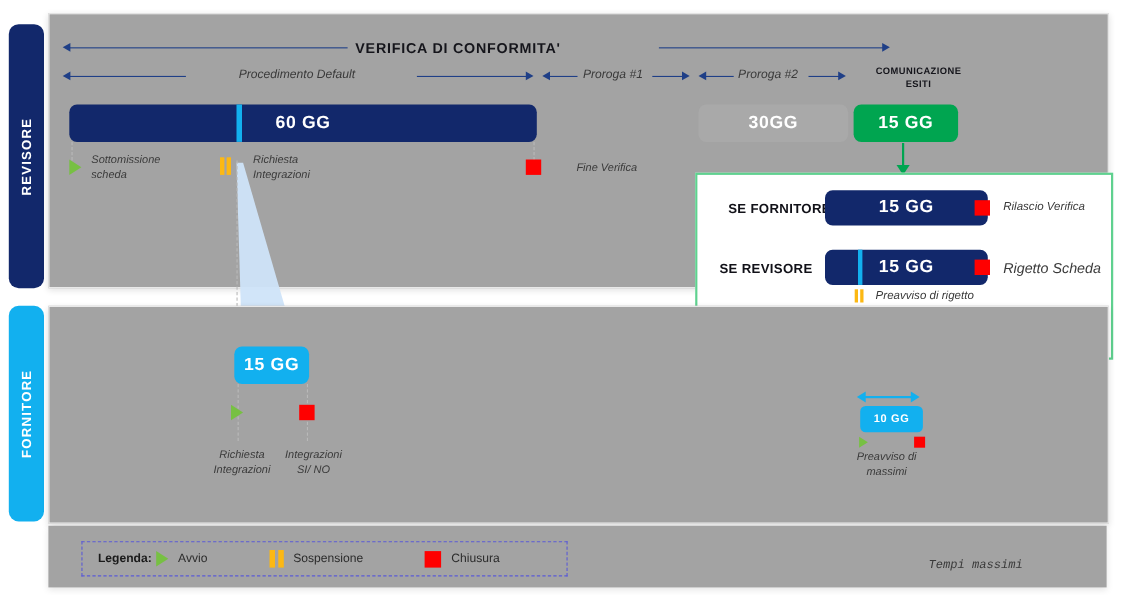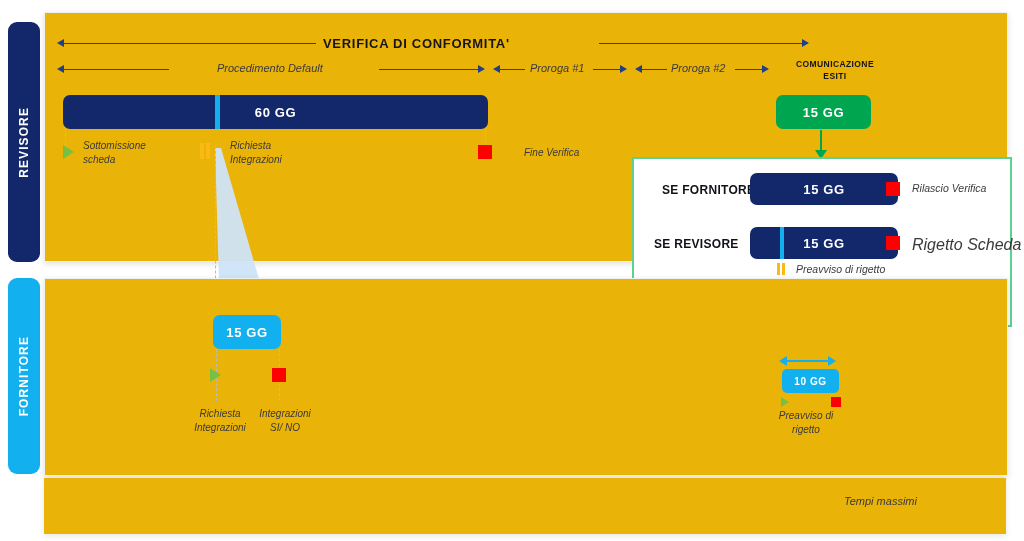--- a/index.html
+++ b/index.html
@@ -40,21 +40,21 @@
     background: #12286b;
   }
   #tab-fornitore {
     left: 8px; top: 278px; width: 32px; height: 196px;
     background: #12b0ef;
   }
 
   
   .panel {
     position: absolute;
-    background: #eab308;
+    background: #a3a3a3;
     border: 1px solid #f0f0f0;
     box-shadow: 0 2px 6px rgba(0,0,0,0.13);
   }
   #panel-revisore { left: 44px; top: 12px; width: 962px; height: 248px; }
   #panel-fornitore { left: 44px; top: 278px; width: 962px; height: 196px; }
   #panel-legend   { left: 44px; top: 478px; width: 962px; height: 56px; border: none; box-shadow: 0 2px 6px rgba(0,0,0,0.10); }
 
   
   .t {
     position: absolute;
@@ -97,21 +97,21 @@
 
   
   .bar {
     position: absolute;
     border-radius: 7px;
     display: flex;
     align-items: center;
     justify-content: center;
     color: #ffffff;
     font-weight: bold;
-    font-size: 13px;
+    font-size: 16px;
     letter-spacing: 0.6px;
   }
   .bar-navy  { background: #12286b; }
   .bar-gray  { background: #a9a9a9; }
   .bar-green { background: #00a550; }
   .bar-cyan  { background: #12b0ef; }
 
   
   .stripe-cyan {
     position: absolute;
@@ -279,20 +279,23 @@
 
     <div class="t bold-small" style="left:738px; top:45px; width:104px;">COMUNICAZIONE
 ESITI</div>
 
     <div class="bar bar-navy" style="left:18px; top:82px; width:425px; height:34px;">
       <div class="stripe-cyan" style="left:152px;"></div>
       <span>60 GG</span>
     </div>
 
 
+    <div class="bar bar-gray" style="left:590px; top:82px; width:136px; height:34px;">
+      <span>30GG</span>
+    </div>
 
     <div class="bar bar-green" style="left:731px; top:82px; width:95px; height:34px;">
       <span>15 GG</span>
     </div>
 
     <div class="vguide" style="left:20px; top:116px; height:26px;"></div>
     <div class="vguide" style="left:440px; top:116px; height:26px;"></div>
 
     <div class="marker-play" style="left:18px; top:132px;"></div>
     <div class="t ital-sm" style="left:38px; top:126px;">Sottomissione
@@ -328,21 +331,21 @@
     </div>
     <div class="marker-stop" style="left:252px; top:23px;"></div>
     <div class="t ital" style="left:278px; top:23px; font-size:10.5px;">Rilascio Verifica</div>
 
     <div class="t cond-label" style="left:20px; top:78px;">SE REVISORE</div>
     <div class="bar bar-navy" style="left:116px; top:68px; width:148px; height:32px;">
       <div class="stripe-cyan" style="left:30px; width:4px;"></div>
       <span>15 GG</span>
     </div>
     <div class="marker-stop" style="left:252px; top:77px;"></div>
-    <div class="t ital" style="left:278px; top:77px; font-size:16px;font-style:italic;">Rigetto Scheda</div>
+    <div class="t ital" style="left:278px; top:77px; font-size:13px;font-style:italic;">Rigetto Scheda</div>
 
     <div class="marker-pause sm" style="left:143px; top:104px;">
       <i></i>
         <i></i>
     </div>
     <div class="t ital" style="left:162px; top:104px; font-size:10.5px;">Preavviso di rigetto</div>
   </div>
 
   <div id="panel-fornitore" class="panel">
 
@@ -365,21 +368,44 @@
     <div class="arrow-head-cy right" style="left:783px; top:77px;"></div>
 
     <div class="bar bar-cyan" style="left:737px; top:90px; width:57px; height:24px; font-size:10px; border-radius:5px;">
       <span>10 GG</span>
     </div>
 
     <div class="marker-play sm" style="left:736px; top:118px;"></div>
     <div class="marker-stop sm" style="left:786px; top:118px;"></div>
 
     <div class="t ital-sm" style="left:716px; top:130px; text-align:center; width:90px;">Preavviso di
-rigetto</div>
+massimi</div>
   </div>
 
   <div id="panel-legend" class="panel">
-
-    <div class="t ital" style="left:800px; top:17px;">Tempi massimi</div>
+    <div id="legend-inner">
+      <div class="legend-title">Legenda:</div>
+
+      <div class="legend-group">
+        <div class="lg-play"></div>
+        <div class="legend-text">Avvio</div>
+      </div>
+      <div class="legend-spacer"></div>
+
+      <div class="legend-group">
+        <div class="lg-pause">
+            <i></i>
+            <i></i>
+          </div>
+        <div class="legend-text">Sospensione</div>
+      </div>
+      <div class="legend-spacer"></div>
+
+      <div class="legend-group">
+        <div class="lg-stop"></div>
+        <div class="legend-text">Chiusura</div>
+      </div>
+    </div>
+
+    <div class="t ital" style="left:800px; top:30px;font-family:Liberation Mono, monospace;">Tempi massimi</div>
   </div>
 
 </div>
 
 </body></html>

